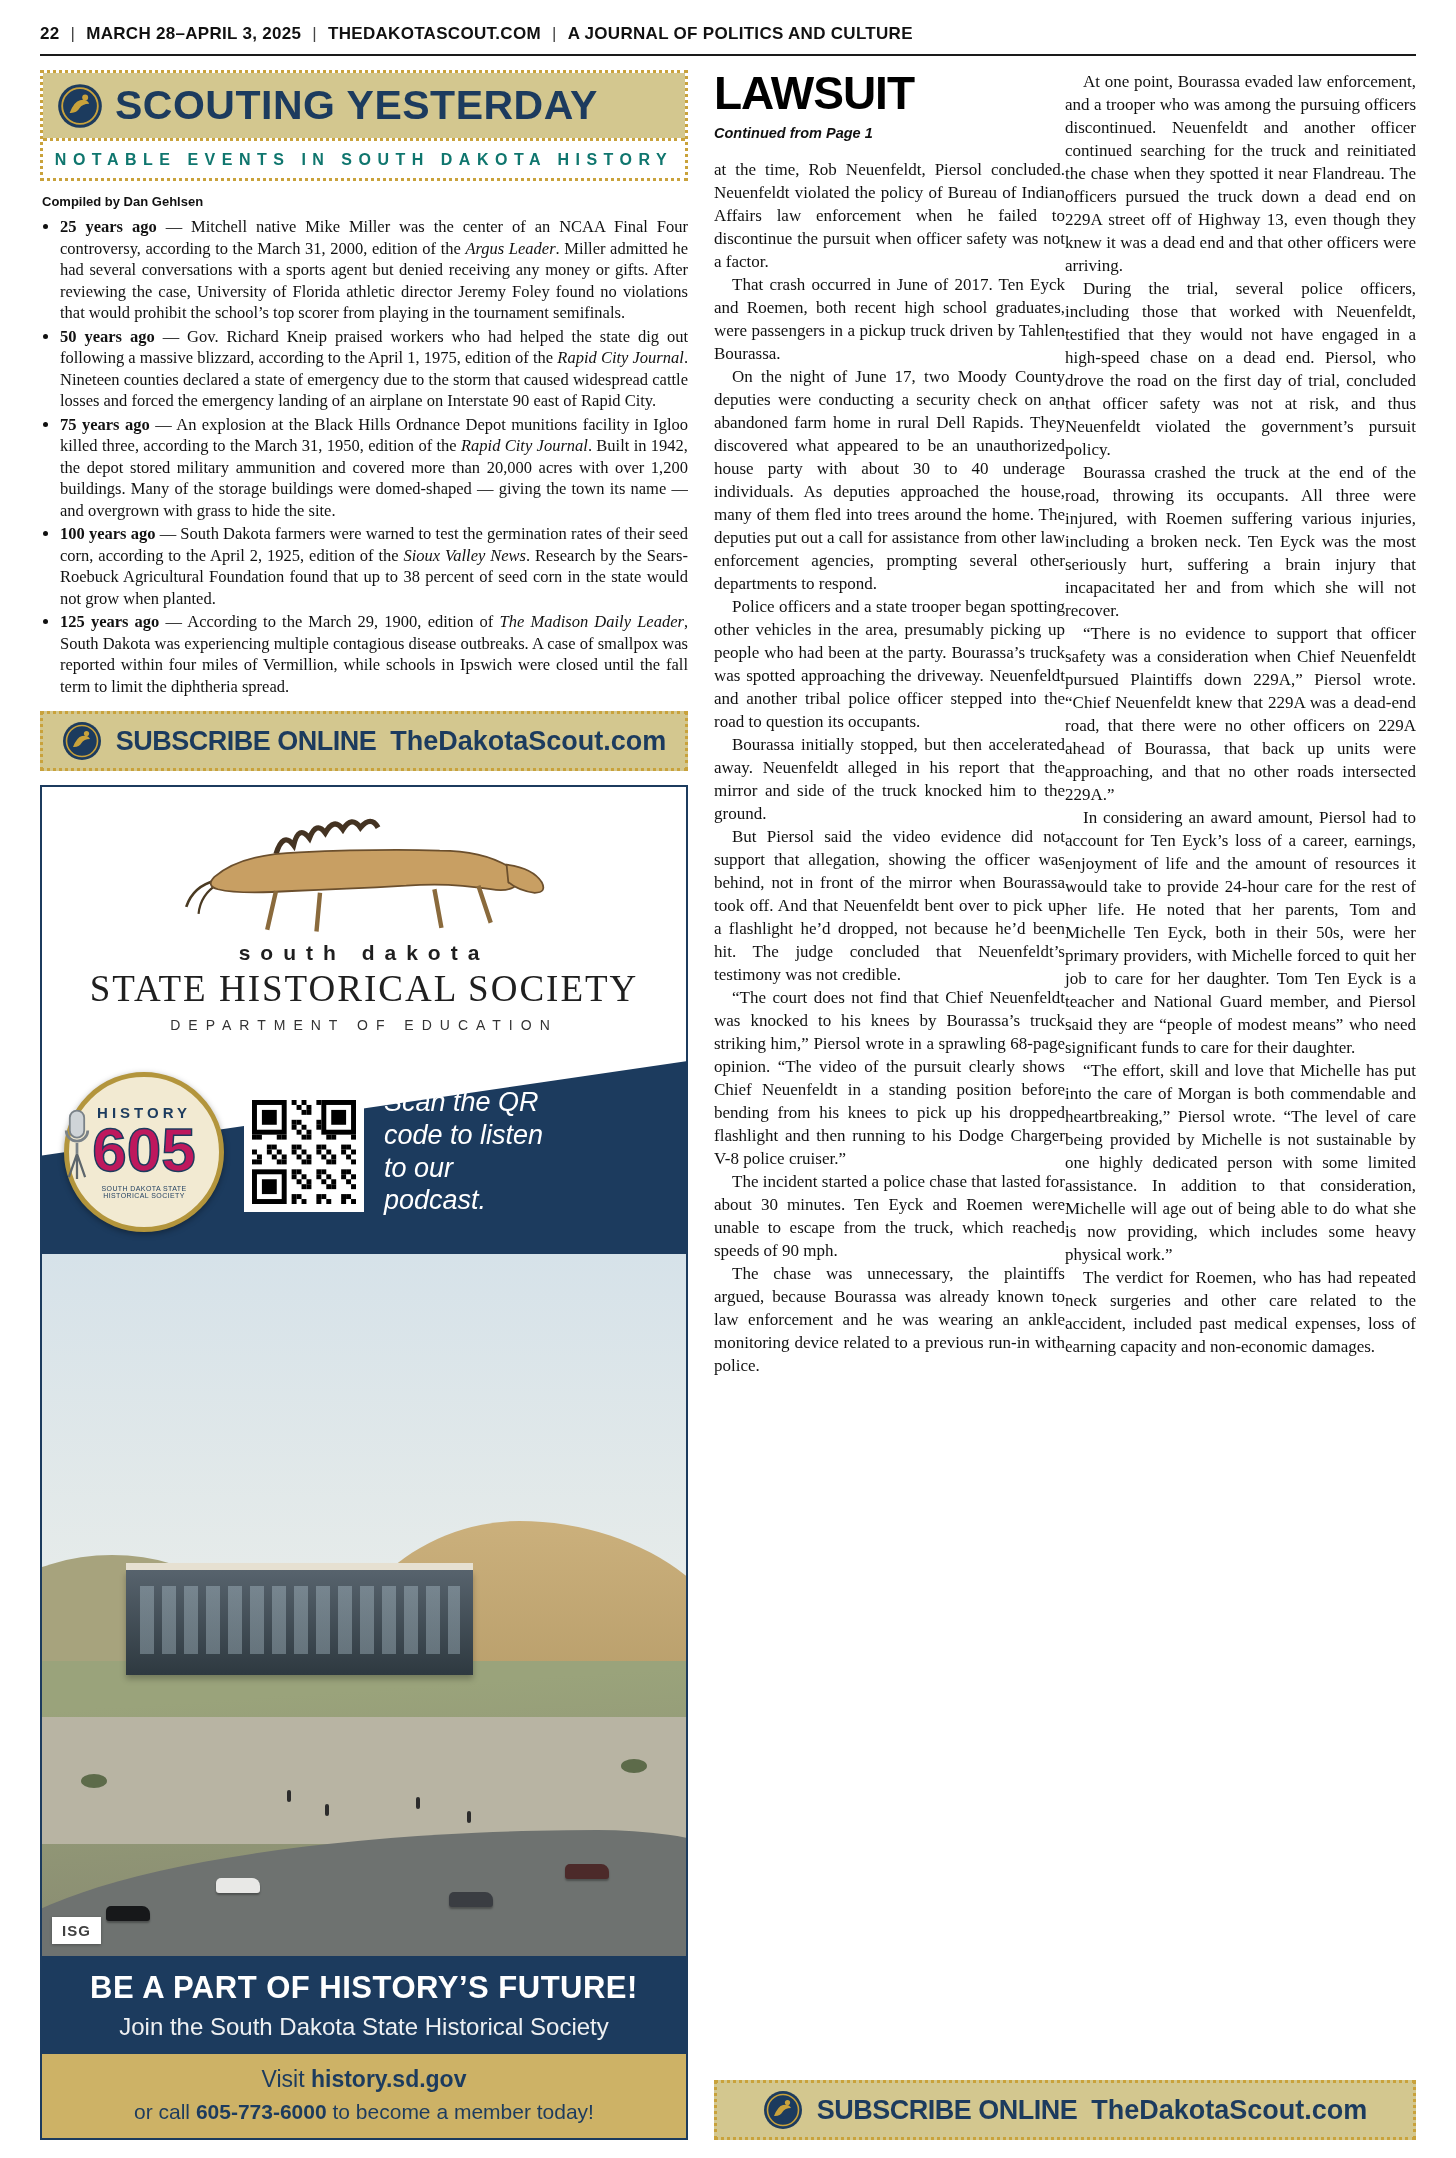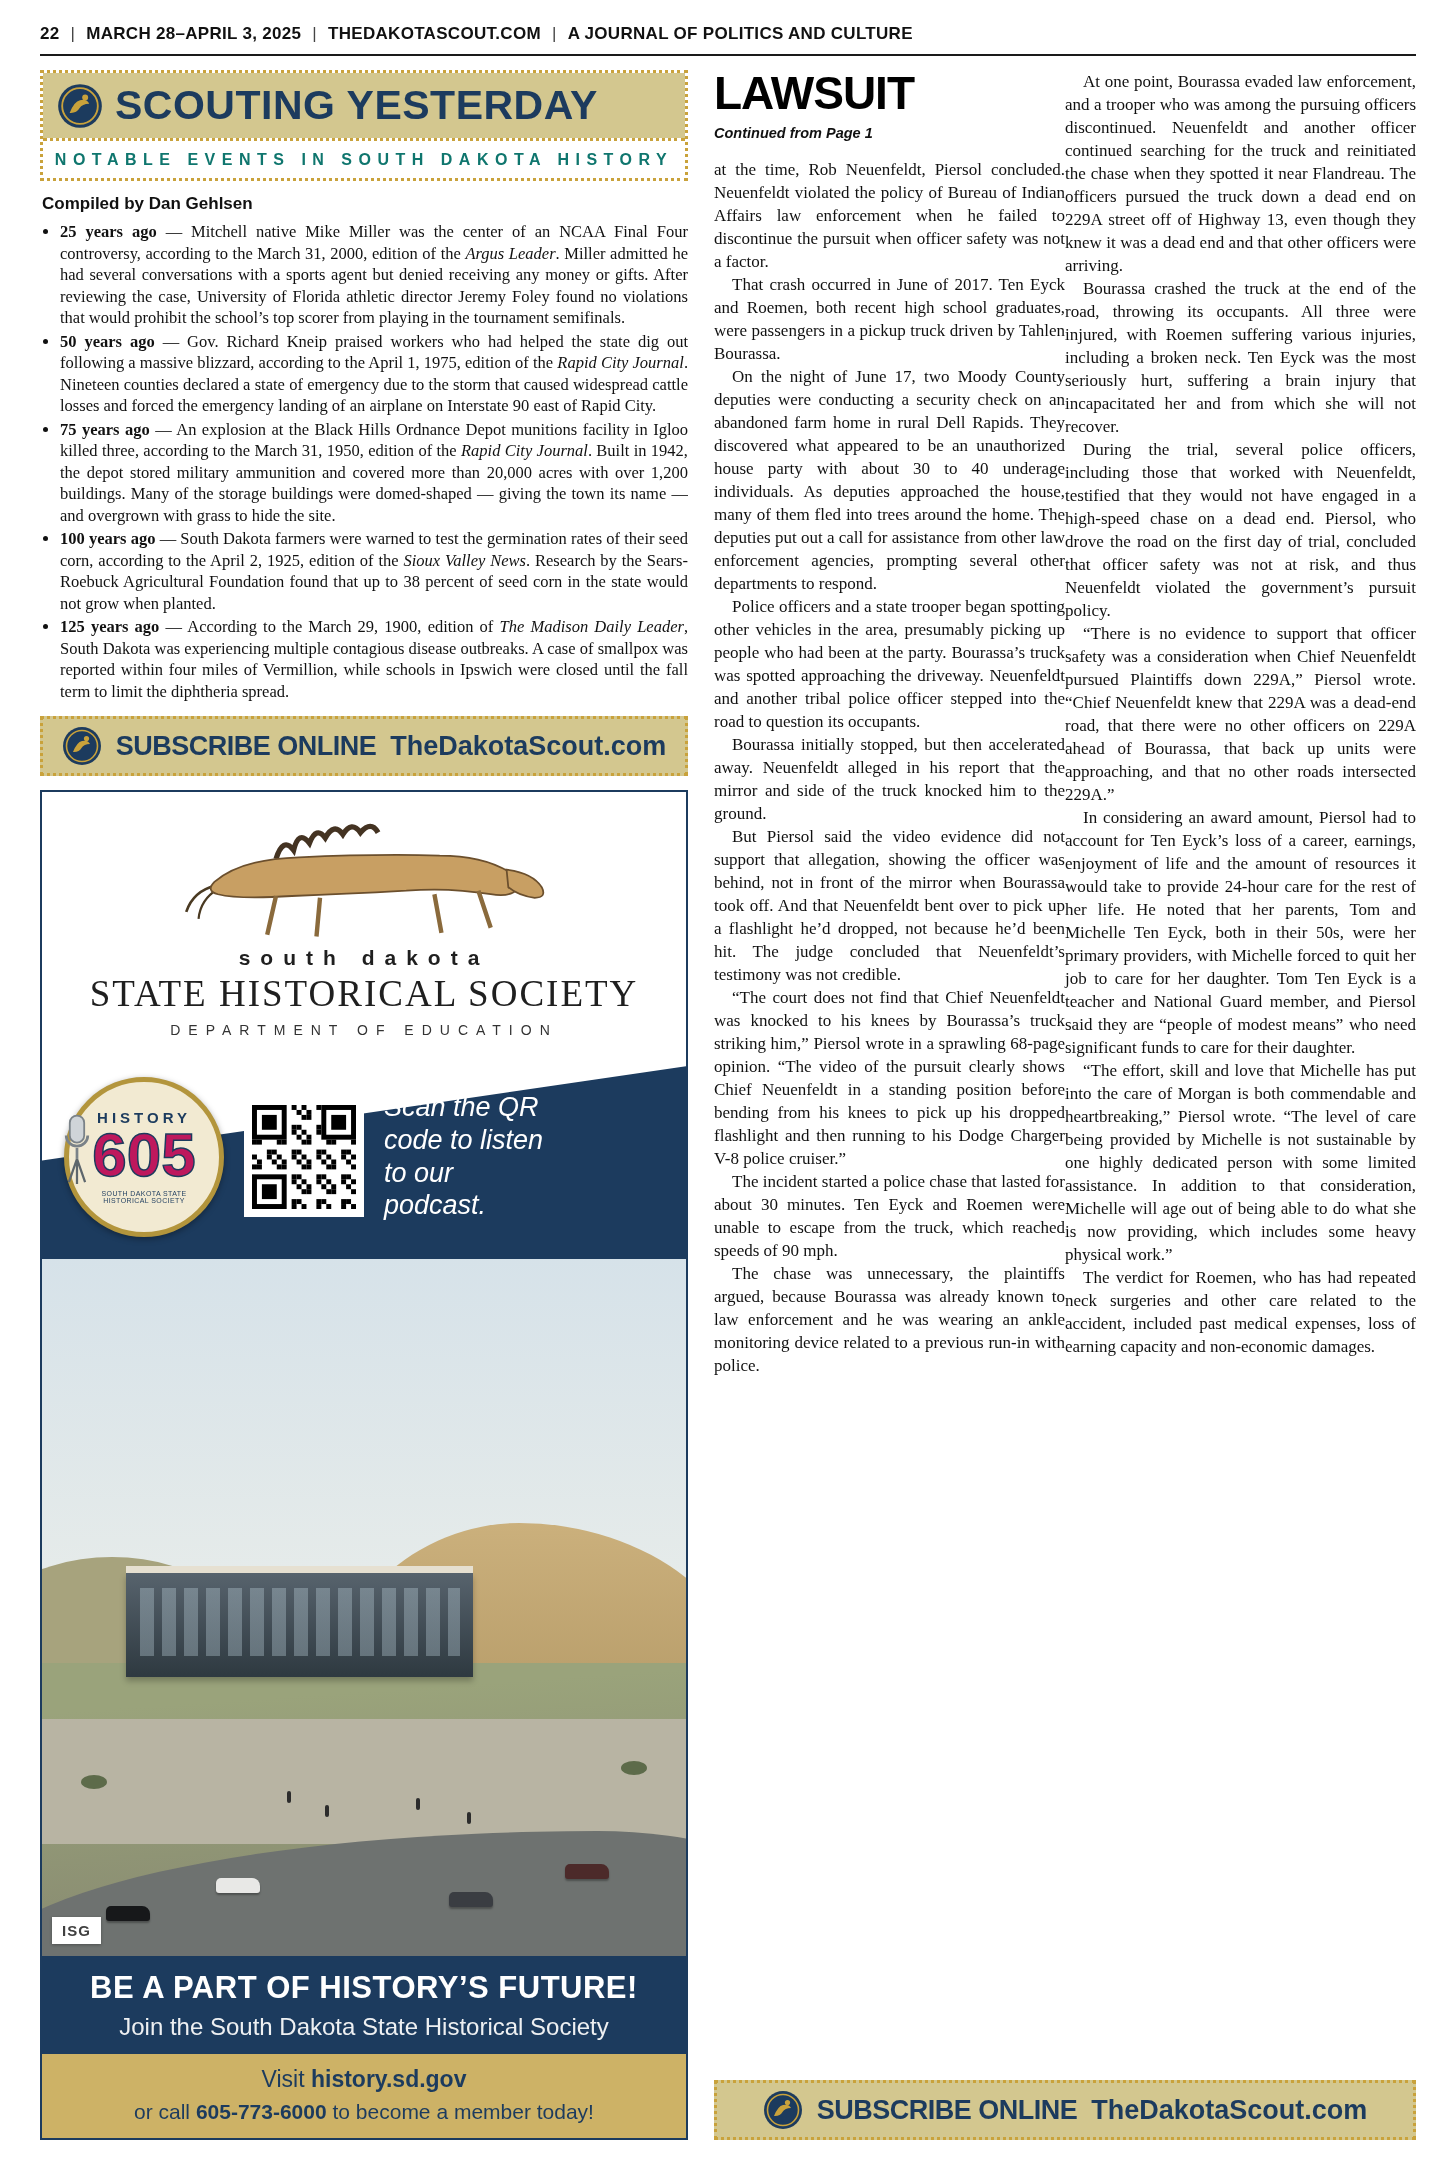--- a/index.html
+++ b/index.html
@@ -19,21 +19,21 @@
   .left-col { display:flex; flex-direction:column; min-width:0; overflow:hidden; }
 
   .scouting { border:3px dotted #c9a23b; }
   .scouting-banner { background:#d3c78f; display:flex; align-items:center; gap:12px; padding:9px 14px; }
   .scouting-banner h1 { font-family:"Liberation Sans", sans-serif; font-weight:900; font-size:41px; color:#1c3b5e; letter-spacing:.5px; white-space:nowrap; }
   .logo { width:46px; height:46px; flex:none; display:inline-block; }
   .logo svg { width:100%; height:100%; display:block; }
   .scouting-subtitle { border-top:3px dotted #c9a23b; background:#fff; padding:10px 4px 9px; text-align:center;
     font-family:"Liberation Sans", sans-serif; font-weight:bold; color:#0f766e; font-size:16px; letter-spacing:6.5px; }
 
-  .byline { font-family:"Liberation Sans", sans-serif; font-weight:bold; font-size:17px; margin:13px 2px 7px; }
+  .byline { font-family:"Liberation Sans", sans-serif; font-weight:bold; font-size:13px; margin:13px 2px 7px; }
 
   .events { padding-left:20px; font-size:16.5px; line-height:21.5px; text-align:justify; list-style:disc outside; }
   .events li { margin-bottom:2px; }
   .events b { font-weight:bold; }
 
   
   .subscribe { margin-top:12px; background:#d3c78f; border:3px dotted #c9a23b; display:flex; align-items:center;
     justify-content:center; gap:14px; padding:7px 8px; }
   .subscribe .logo { width:40px; height:40px; }
   .sub-label { font-family:"Liberation Sans", sans-serif; font-weight:900; font-size:27px; color:#1c3b5e; letter-spacing:-.5px; }
@@ -348,22 +348,22 @@
               <p>Police officers and a state trooper began spotting other vehicles in the area, presumably picking up people who had been at the party. Bourassa’s truck was spotted approaching the driveway. Neuenfeldt and another tribal police officer stepped into the road to question its occupants.</p>
               <p>Bourassa initially stopped, but then accelerated away. Neuenfeldt alleged in his report that the mirror and side of the truck knocked him to the ground.</p>
               <p>But Piersol said the video evidence did not support that allegation, showing the officer was behind, not in front of the mirror when Bourassa took off. And that Neuenfeldt bent over to pick up a flashlight he’d dropped, not because he’d been hit. The judge concluded that Neuenfeldt’s testimony was not credible.</p>
               <p>“The court does not find that Chief Neuenfeldt was knocked to his knees by Bourassa’s truck striking him,” Piersol wrote in a sprawling 68-page opinion. “The video of the pursuit clearly shows Chief Neuenfeldt in a standing position before bending from his knees to pick up his dropped flashlight and then running to his Dodge Charger V-8 police cruiser.”</p>
               <p>The incident started a police chase that lasted for about 30 minutes. Ten Eyck and Roemen were unable to escape from the truck, which reached speeds of 90 mph.</p>
               <p>The chase was unnecessary, the plaintiffs argued, because Bourassa was already known to law enforcement and he was wearing an ankle monitoring device related to a previous run-in with police.</p>
             </div>
         </div>
         <div class="col col2 plist">
             <p>At one point, Bourassa evaded law enforcement, and a trooper who was among the pursuing officers discontinued. Neuenfeldt and another officer continued searching for the truck and reinitiated the chase when they spotted it near Flandreau. The officers pursued the truck down a dead end on 229A street off of Highway 13, even though they knew it was a dead end and that other officers were arriving.</p>
+            <p>During the trial, several police officers, including those that worked with Neuenfeldt, testified that they would not have engaged in a high-speed chase on a dead end. Piersol, who drove the road on the first day of trial, concluded that officer safety was not at risk, and thus Neuenfeldt violated the government’s pursuit policy.</p>
             <p>Bourassa crashed the truck at the end of the road, throwing its occupants. All three were injured, with Roemen suffering various injuries, including a broken neck. Ten Eyck was the most seriously hurt, suffering a brain injury that incapacitated her and from which she will not recover.</p>
-            <p>During the trial, several police officers, including those that worked with Neuenfeldt, testified that they would not have engaged in a high-speed chase on a dead end. Piersol, who drove the road on the first day of trial, concluded that officer safety was not at risk, and thus Neuenfeldt violated the government’s pursuit policy.</p>
             <p>“There is no evidence to support that officer safety was a consideration when Chief Neuenfeldt pursued Plaintiffs down 229A,” Piersol wrote. “Chief Neuenfeldt knew that 229A was a dead-end road, that there were no other officers on 229A ahead of Bourassa, that back up units were approaching, and that no other roads intersected 229A.”</p>
             <p>In considering an award amount, Piersol had to account for Ten Eyck’s loss of a career, earnings, enjoyment of life and the amount of resources it would take to provide 24-hour care for the rest of her life. He noted that her parents, Tom and Michelle Ten Eyck, both in their 50s, were her primary providers, with Michelle forced to quit her job to care for her daughter. Tom Ten Eyck is a teacher and National Guard member, and Piersol said they are “people of modest means” who need significant funds to care for their daughter.</p>
             <p>“The effort, skill and love that Michelle has put into the care of Morgan is both commendable and heartbreaking,” Piersol wrote. “The level of care being provided by Michelle is not sustainable by one highly dedicated person with some limited assistance. In addition to that consideration, Michelle will age out of being able to do what she is now providing, which includes some heavy physical work.”</p>
             <p>The verdict for Roemen, who has had repeated neck surgeries and other care related to the accident, included past medical expenses, loss of earning capacity and non-economic damages.</p>
           </div>
       </div>
 
       <div class="subscribe bottom">
         <span class="logo">
           <svg viewBox="0 0 40 40" aria-hidden="true">

